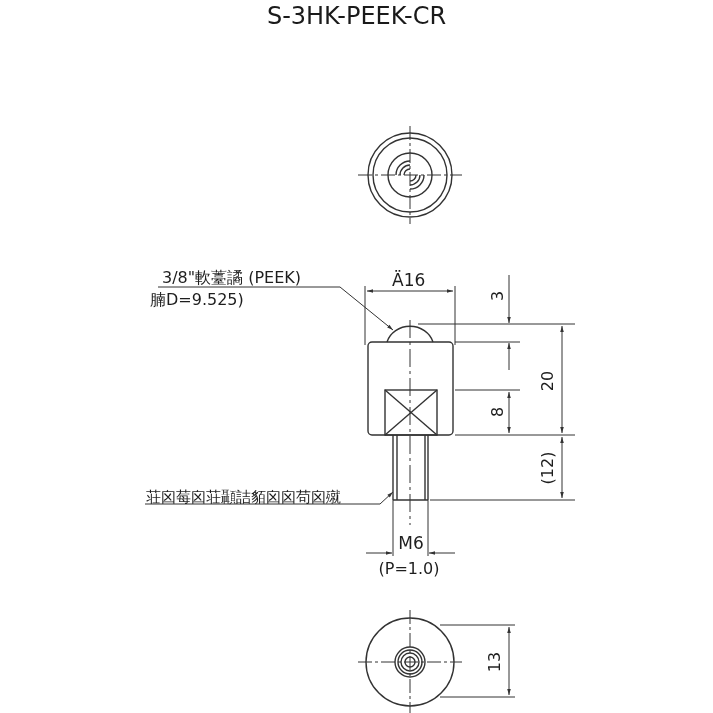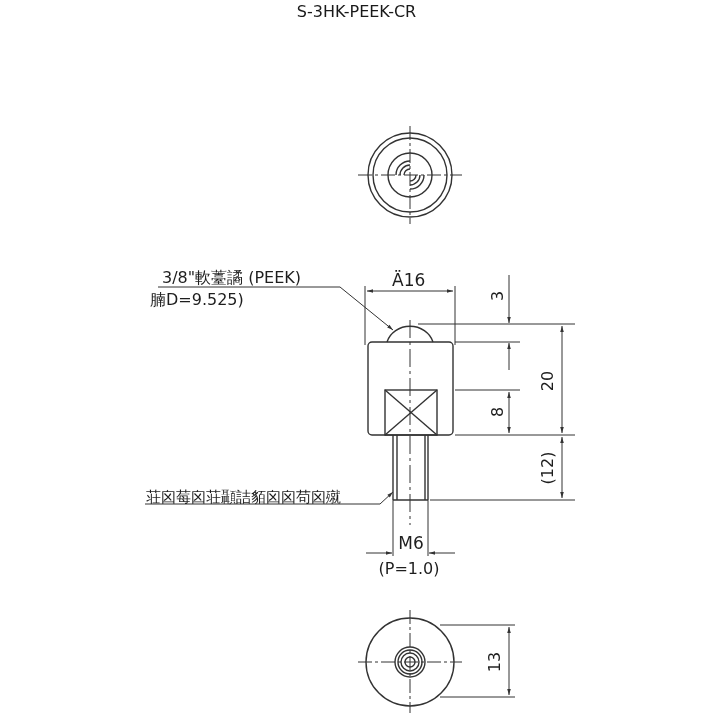--- a/index.html
+++ b/index.html
@@ -1,17 +1,17 @@
 <!DOCTYPE html>
 <html><head>
 <meta charset="utf-8">
 <style>
   html, body { margin:0; padding:0; background:#ffffff; }
   body { width:713px; height:713px; position:relative; overflow:hidden; font-family:"DejaVu Sans", sans-serif; color:#222; }
-  .title { position:absolute; left:0; width:713px; top:2px; text-align:center; font-size:16px; letter-spacing:0px; color:#1a1a1a; }
+  .title { position:absolute; left:0; width:713px; top:2px; text-align:center; font-size:24px; letter-spacing:0px; color:#1a1a1a; }
   svg { position:absolute; left:0; top:0; }
   .t { font-family:"DejaVu Sans", sans-serif; fill:#1e1e1e; }
 </style>
 </head>
 <body>
 
 <div class="title">S-3HK-PEEK-CR</div>
 
 <svg width="713" height="713" viewBox="0 0 713 713">
   <defs>

